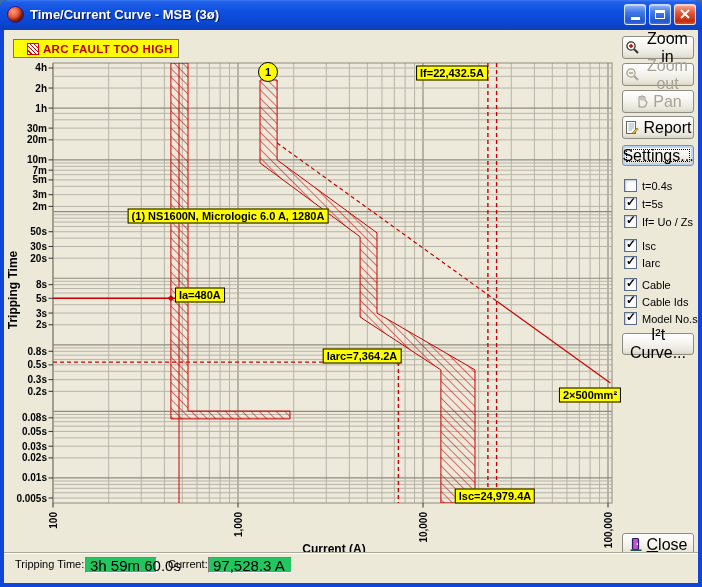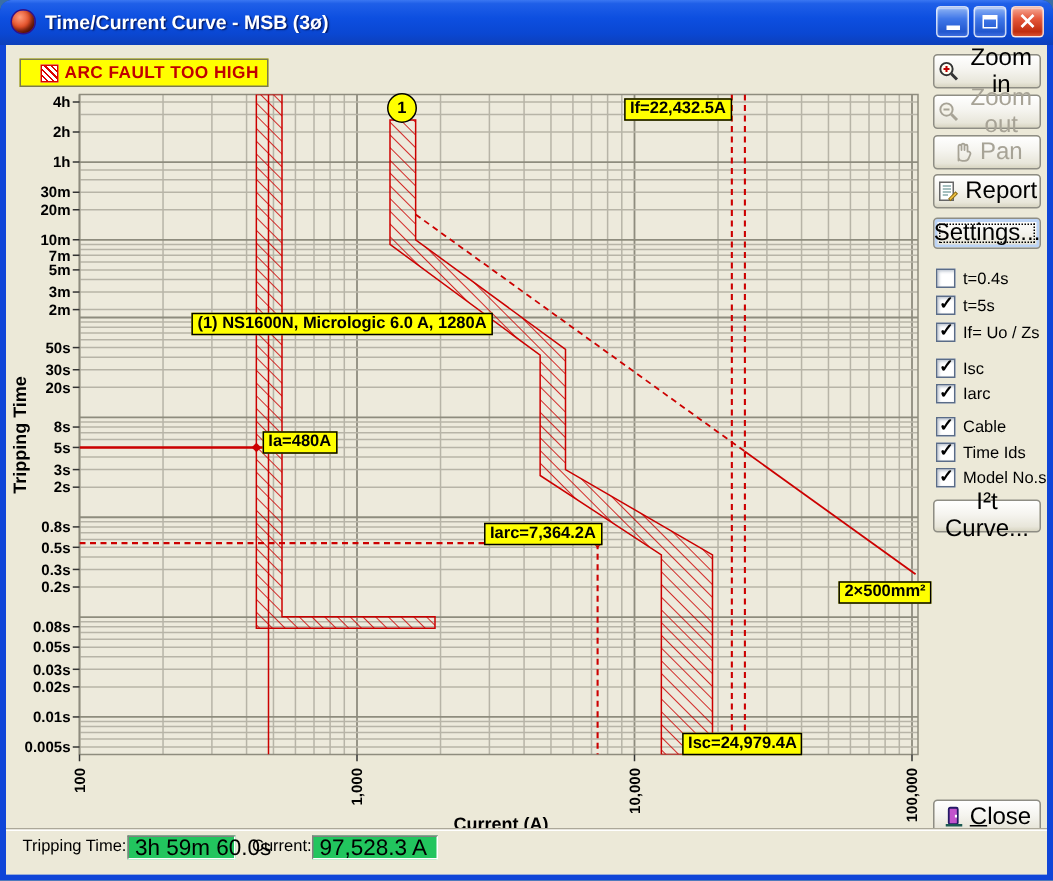--- a/index.html
+++ b/index.html
@@ -337,21 +337,21 @@
       <div class="cbrow checked" style="top:225px">
         <span class="cbox"></span>
         <span class="cblabel">Iarc</span>
       </div>
       <div class="cbrow checked" style="top:247px">
         <span class="cbox"></span>
         <span class="cblabel">Cable</span>
       </div>
       <div class="cbrow checked" style="top:264px">
         <span class="cbox"></span>
-        <span class="cblabel">Time Ids</span>
+        <span class="cblabel">Cable Ids</span>
       </div>
       <div class="cbrow checked" style="top:281px">
         <span class="cbox"></span>
         <span class="cblabel">Model No.s</span>
       </div>
 
       <button class="btn" style="top:303px;height:22px">
         <span>I²t Curve...</span>
       </button>
 

